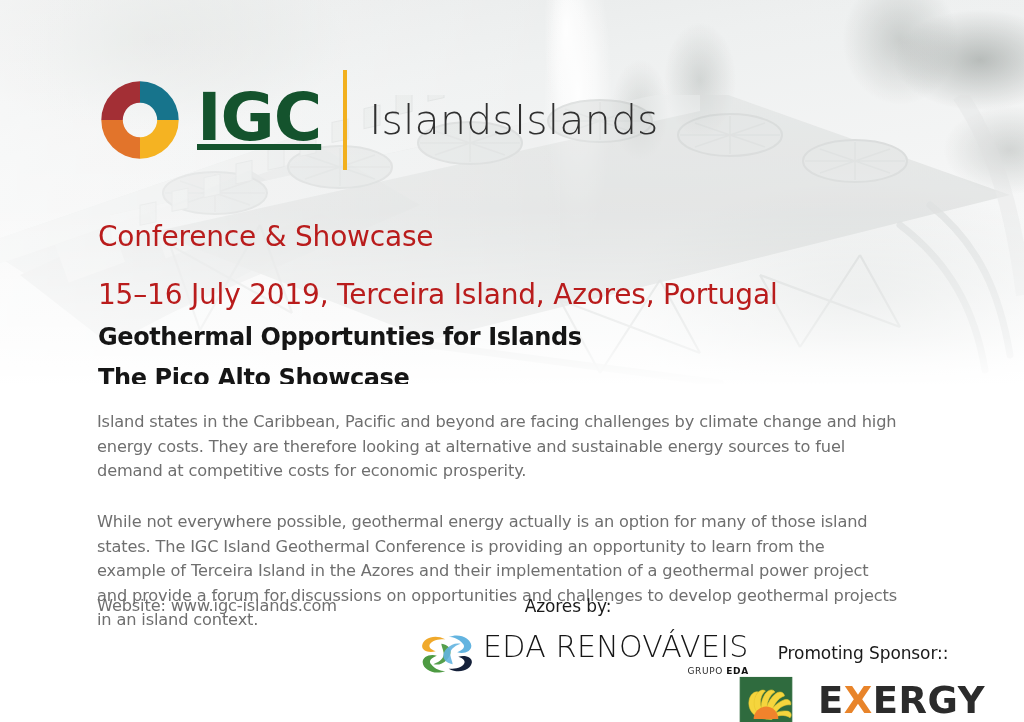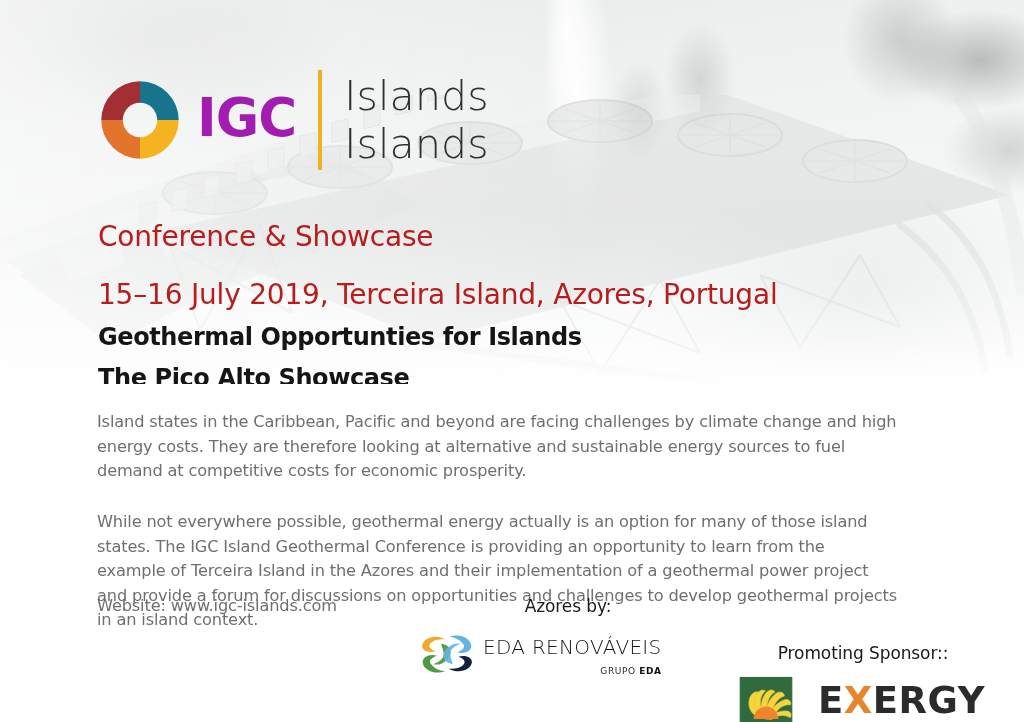--- a/index.html
+++ b/index.html
@@ -83,37 +83,38 @@
     align-items: center;
   }
   .donut {
     width: 86px; height: 86px;
     flex: 0 0 86px;
     position: relative;
   }
   .igc-word {
     font-family: "DejaVu Sans", sans-serif;
     font-weight: bold;
-    font-size: 53px;
+    font-size: 66px;
     line-height: 82px;
     letter-spacing: -1px;
-    color: #a21caf;
+    color: #14532d;
     margin-left: 14px;
     margin-top: -4px;
+    text-decoration: underline;
   }
   .logo-divider {
     width: 4px;
     height: 100px;
     background: #f2b01e;
     margin-left: 22px;
     margin-right: 22px;
   }
   .logo-sub {
     display: flex;
-    flex-direction: column;
+    flex-direction: row;
     justify-content: center;
   }
   .logo-sub div {
     font-family: "DejaVu Sans", sans-serif;
     font-weight: 300;
     font-size: 41px;
     line-height: 48px;
     color: #303030;
     letter-spacing: 0.2px;
   }
@@ -195,21 +196,21 @@
     display: flex;
     align-items: center;
     margin-top: 12px;
     justify-content: flex-start;
   }
   .eda-mark { width: 58px; height: 52px; flex: 0 0 58px; }
   .eda-words { margin-left: 7px; }
   .eda-name {
     font-family: "DejaVu Sans", sans-serif;
     font-weight: 300;
-    font-size: 20px;
+    font-size: 30px;
     line-height: 32px;
     color: #161616;
     letter-spacing: 0.3px;
     white-space: nowrap;
   }
   .eda-grupo {
     font-family: "DejaVu Sans", sans-serif;
     font-size: 9px;
     line-height: 12px;
     color: #2b2b2b;

